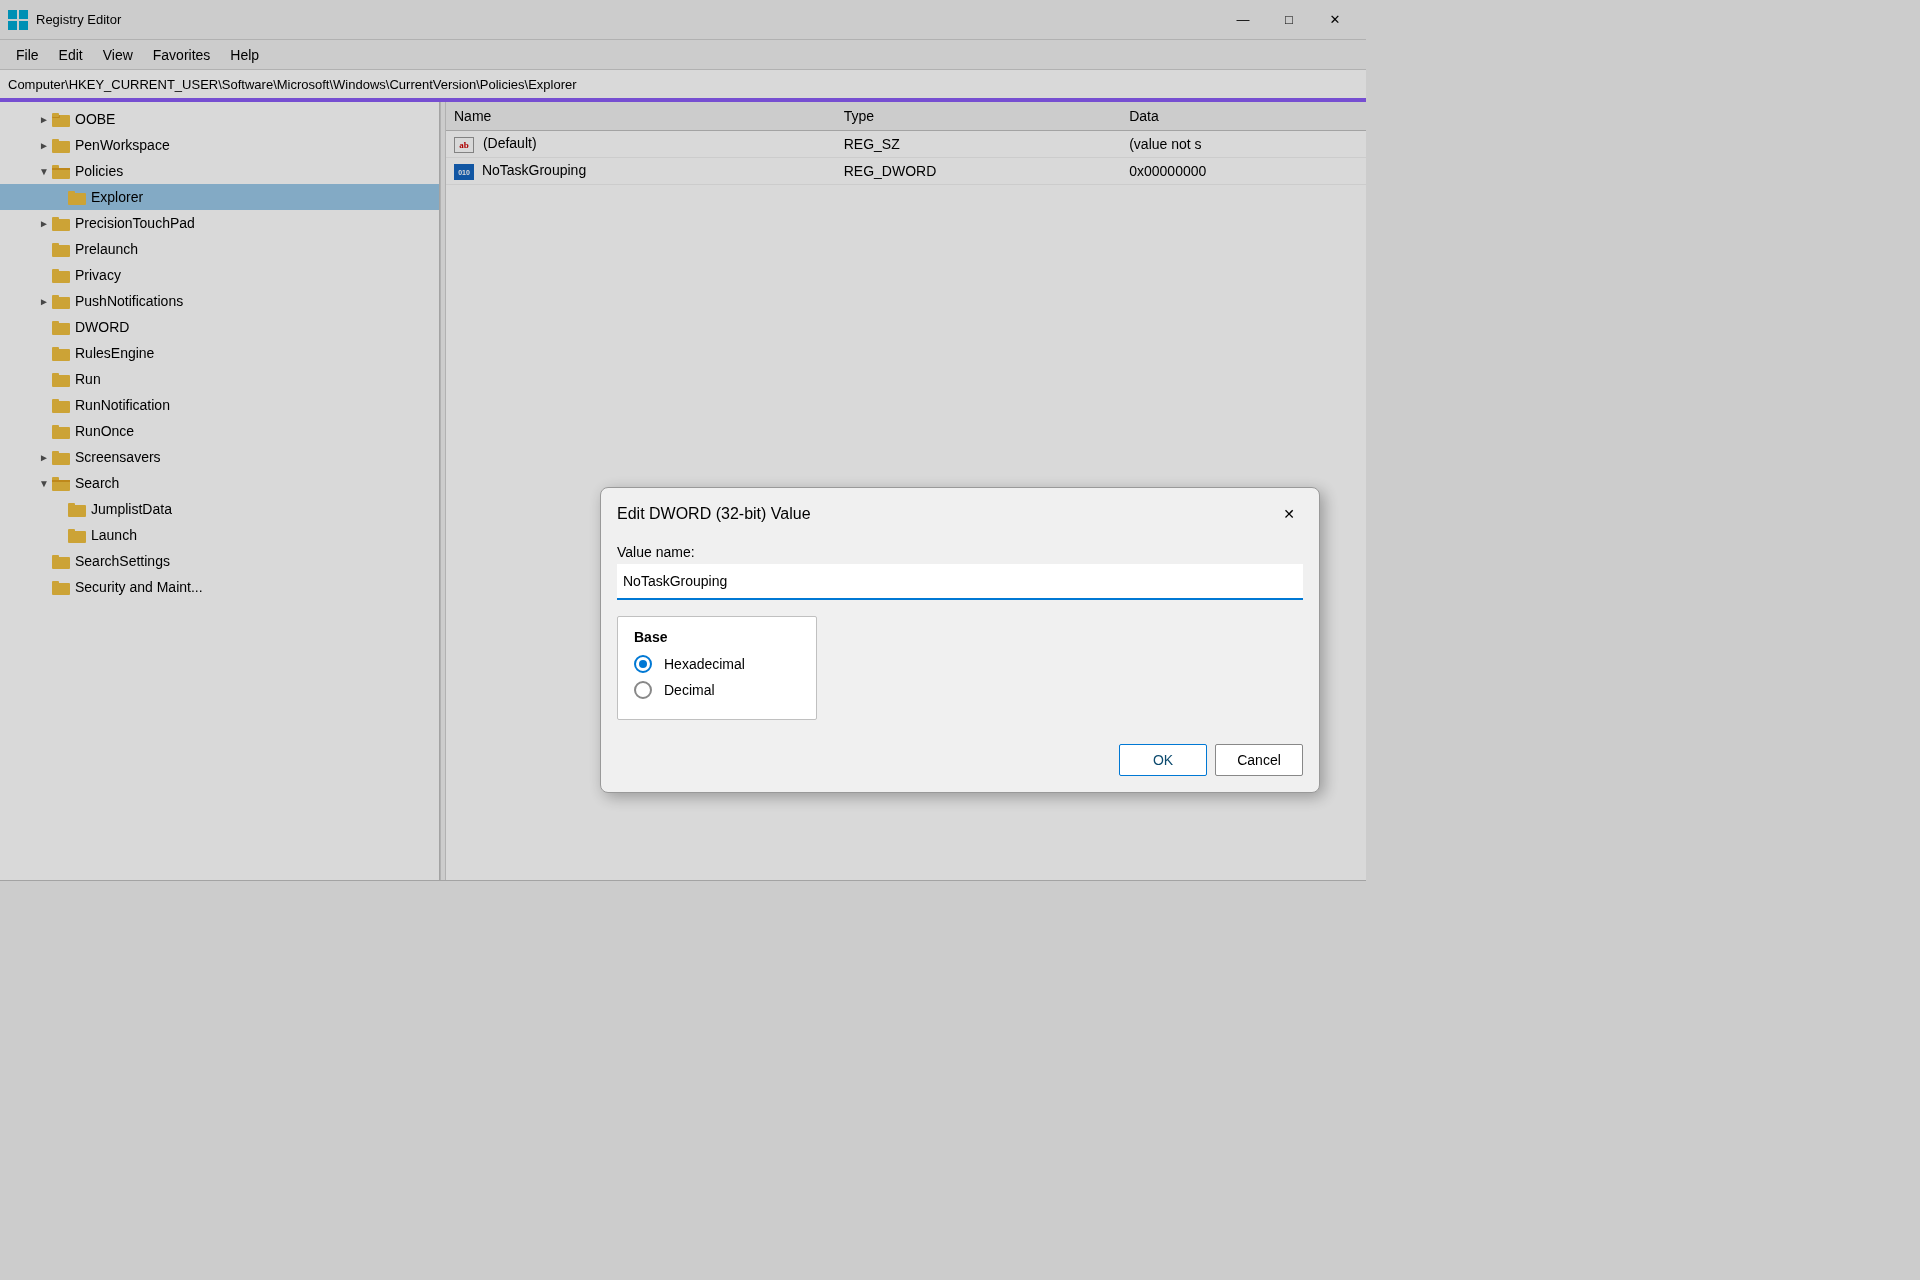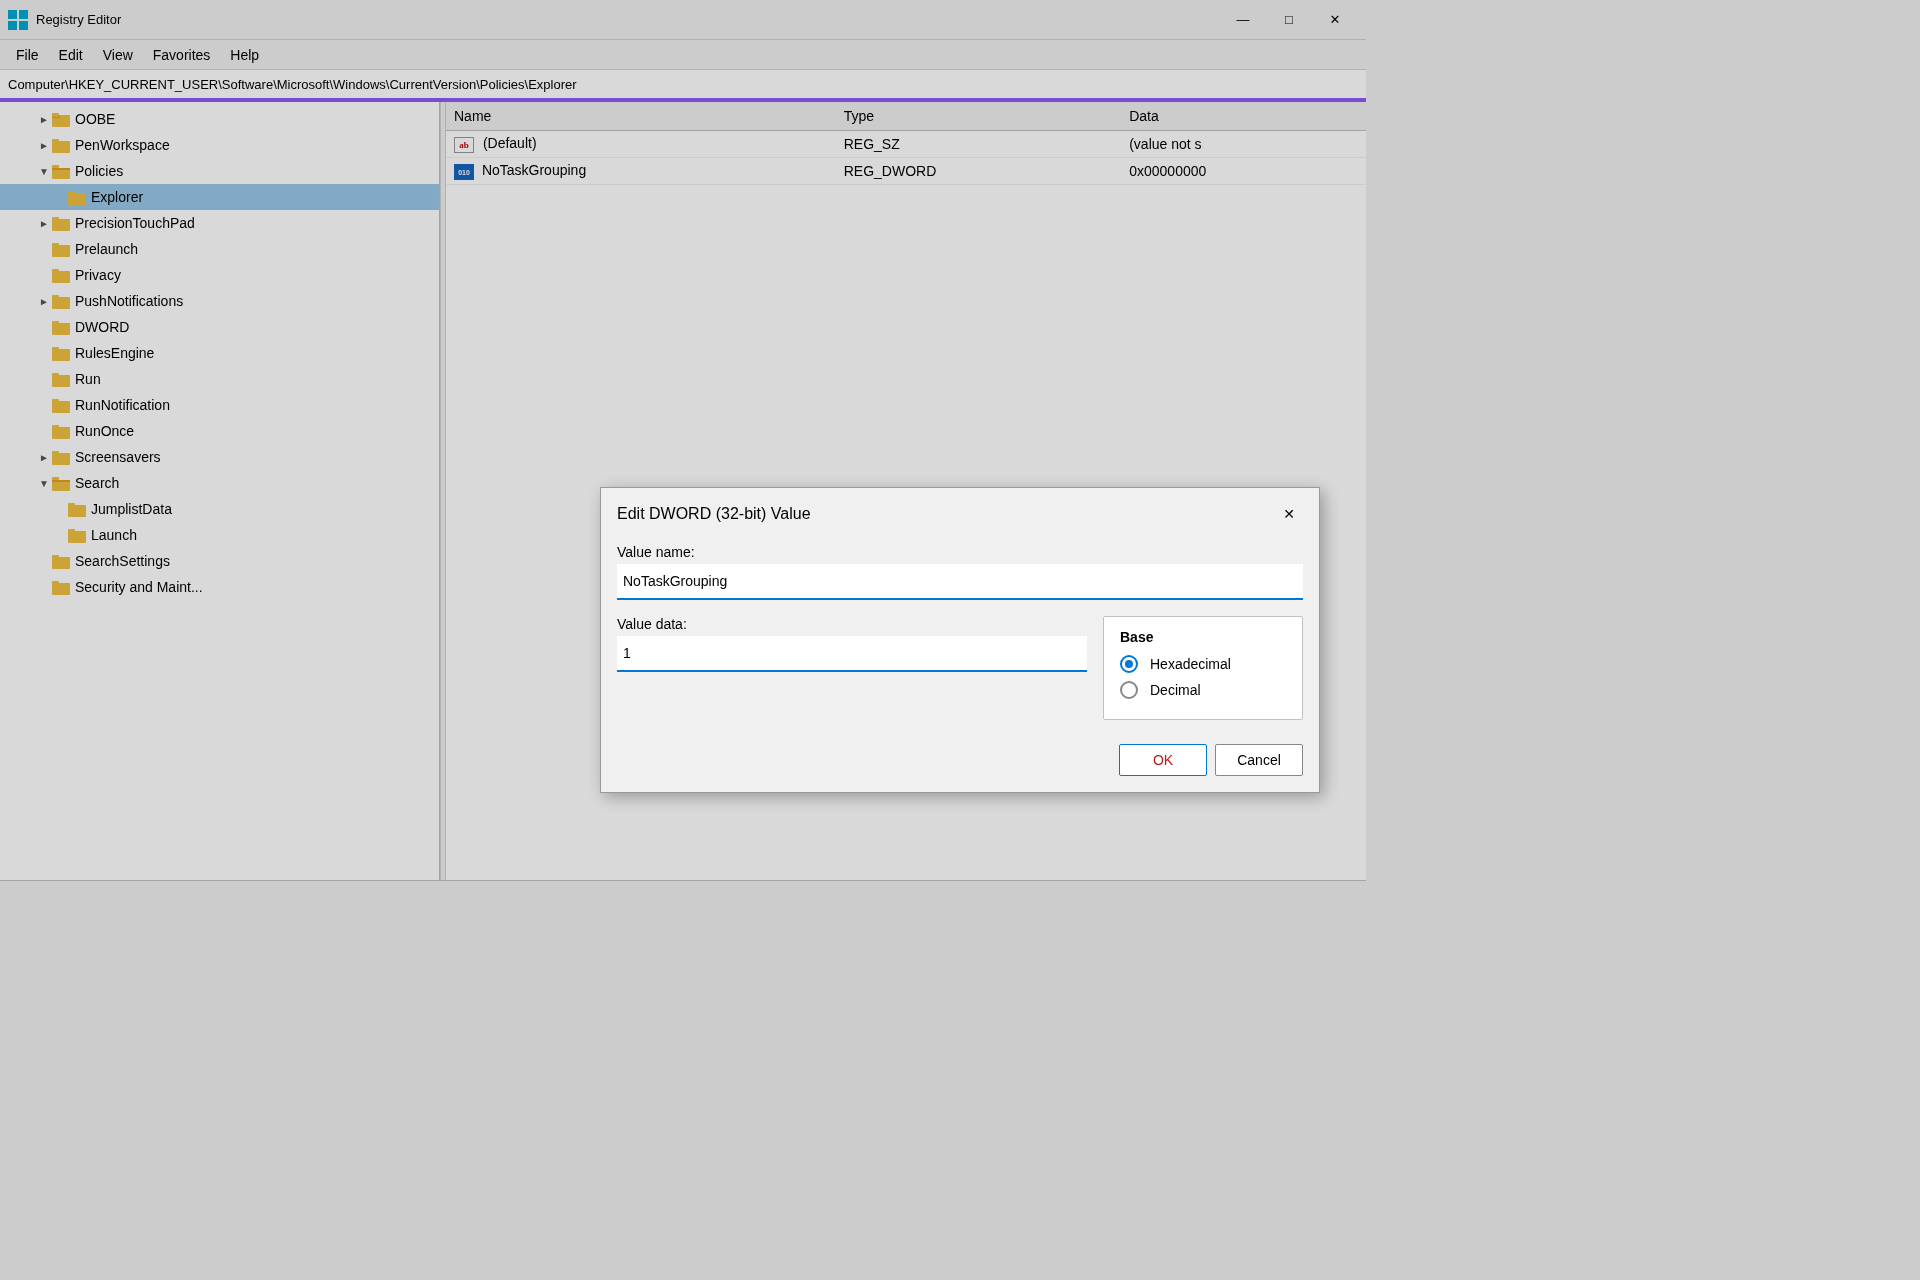--- a/index.html
+++ b/index.html
@@ -201,21 +201,21 @@
       top: 0; left: 0; right: 0; bottom: 0;
       background: rgba(0,0,0,0.15);
       display: flex;
       align-items: center;
       justify-content: center;
       z-index: 100;
     }
     .modal-dialog {
       background: #f0f0f0;
       border: 1px solid #999;
-      border-radius: 0;
+      border-radius: 8px;
       width: 720px;
       box-shadow: 4px 4px 16px rgba(0,0,0,0.3);
       padding: 0;
     }
     .modal-title-bar {
       display: flex;
       align-items: center;
       padding: 12px 16px 8px 16px;
       font-size: 16px;
       font-weight: 400;
@@ -323,21 +323,21 @@
       min-width: 88px;
       height: 32px;
       padding: 0 16px;
       font-size: 14px;
       cursor: pointer;
       border-radius: 2px;
     }
     .btn-ok {
       background: #fff;
       border: 1.5px solid #0078d4;
-      color: #b91c1c;
+      color: #0c4a6e;
     }
     .btn-cancel {
       background: #fff;
       border: 1.5px solid #888;
       color: #000;
     }
 
     .tree-indent-1 { padding-left: 36px; }
     .tree-indent-2 { padding-left: 52px; }
   </style>
@@ -633,24 +633,20 @@
     <div class="modal-title-bar">
       <span class="modal-title">Edit DWORD (32-bit) Value</span>
       <div class="modal-close-btn">✕</div>
     </div>
     <div class="modal-body">
 
       <div class="modal-field-label">Value name:</div>
       <input class="modal-text-input" type="text" value="NoTaskGrouping" readonly="" style="">
 
       <div class="modal-row">
-        <div class="modal-value-section">
-          <div class="modal-field-label">Value data:</div>
-          <input class="value-data-input" type="text" value="1" style="">
-        </div>
         <div class="modal-base-section">
           <div class="modal-base-title">Base</div>
           <label class="radio-row">
             <div class="radio-circle checked"></div>
             <span>Hexadecimal</span>
           </label>
           <label class="radio-row">
             <div class="radio-circle unchecked"></div>
             <span>Decimal</span>
           </label>

